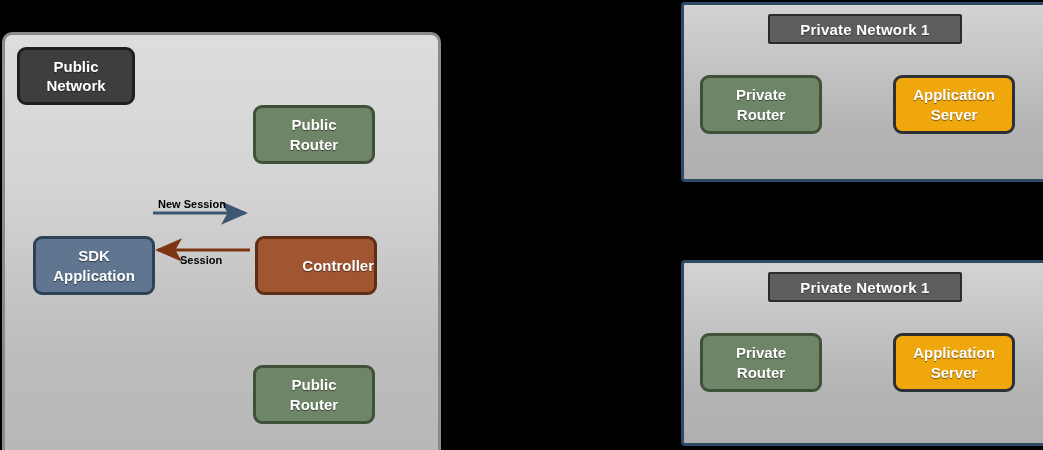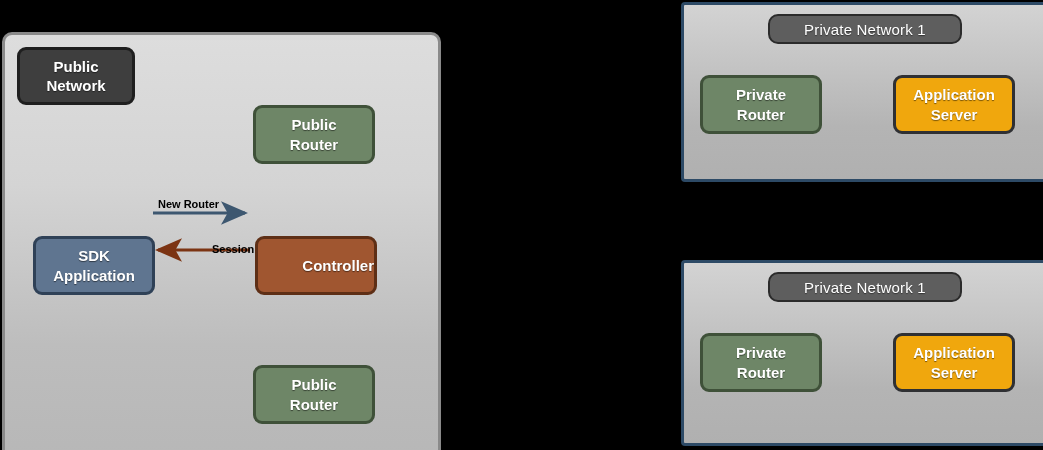--- a/index.html
+++ b/index.html
@@ -44,24 +44,24 @@
   
   .net-pill {
     position: absolute;
     box-sizing: border-box;
     height: 30px;
     width: 194px;
     left: 84px;
     top: 9px;
     background: #5e5e5e;
     border: 2px solid #2b2b2b;
-    border-radius: 10px;
+    border-radius: 2px;
     color: #ffffff;
     font-size: 15px;
-    font-weight: normal;
+    font-weight: bold;
     display: flex;
     align-items: center;
     justify-content: center;
     letter-spacing: 0.2px;
     text-shadow: 0 1px 1px rgba(0,0,0,0.45);
   }
 
   
   .node {
     position: absolute;
@@ -157,23 +157,23 @@
       <path d="M0,0.6 L9,4.5 L0,8.4 L2.2,4.5 Z" fill="#3d5770"></path>
     </marker>
     <marker id="arrow-left" markerWidth="9" markerHeight="9" refX="8" refY="4.5" orient="auto" markerUnits="strokeWidth">
       <path d="M0,0.6 L9,4.5 L0,8.4 L2.2,4.5 Z" fill="#7c3413"></path>
     </marker>
   </defs>
   <line x1="153" y1="213" x2="245" y2="213" stroke="#3d5770" stroke-width="3" marker-end="url(#arrow-right)"></line>
   <line x1="250" y1="250" x2="158" y2="250" stroke="#7c3413" stroke-width="3" marker-end="url(#arrow-left)"></line>
 </svg>
 
-<div class="edge-label" style="left:158px; top:198px;">New Router</div>
-
-<div class="edge-label" style="left:180px; top:243px;padding-left:32px;">Session</div>
+<div class="edge-label" style="left:158px; top:198px;">New Session</div>
+
+<div class="edge-label" style="left:180px; top:254px;">Session</div>
 
 <div class="panel panel-private panel-private-1">
 
   <div class="net-pill">Private Network 1</div>
 
   <div class="node node-router" style="left:16px; top:70px; width:122px; height:59px;">
     <span>Private</span>
     <span>Router</span>
   </div>
 

